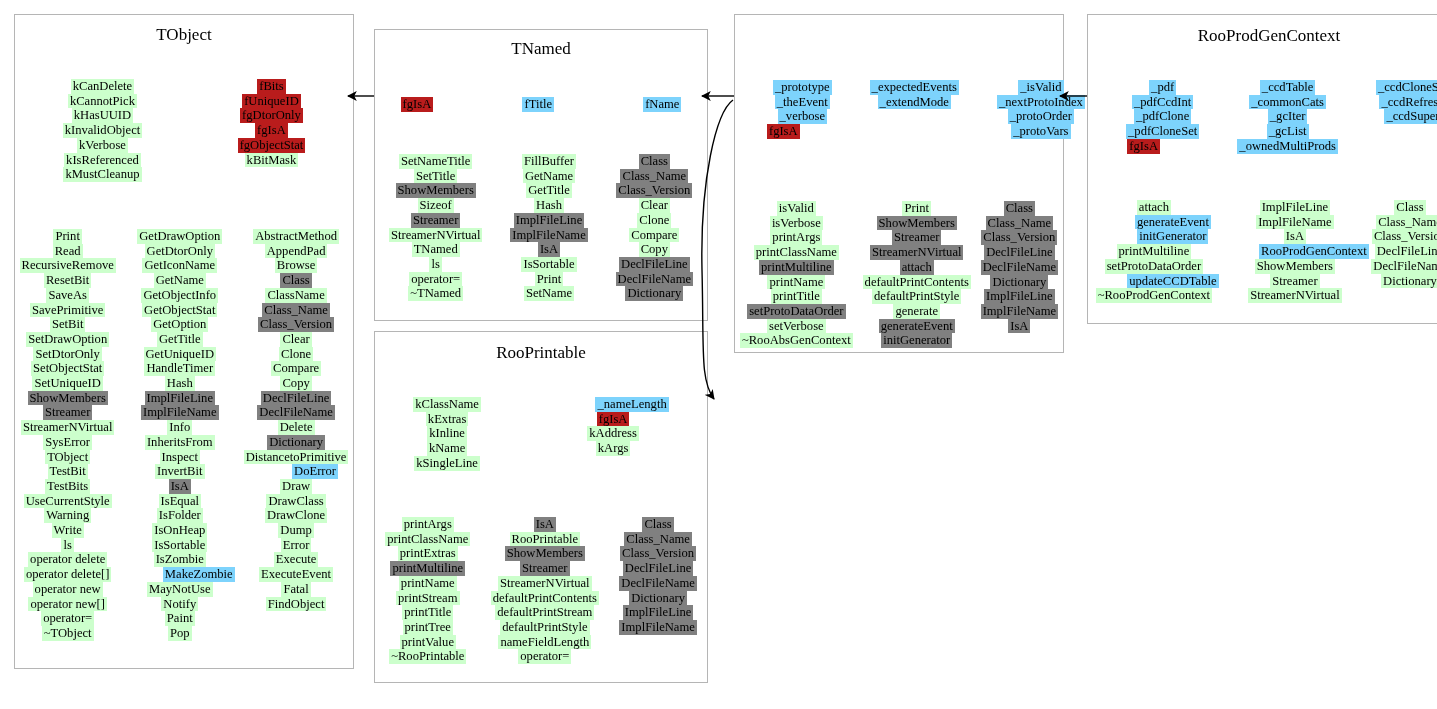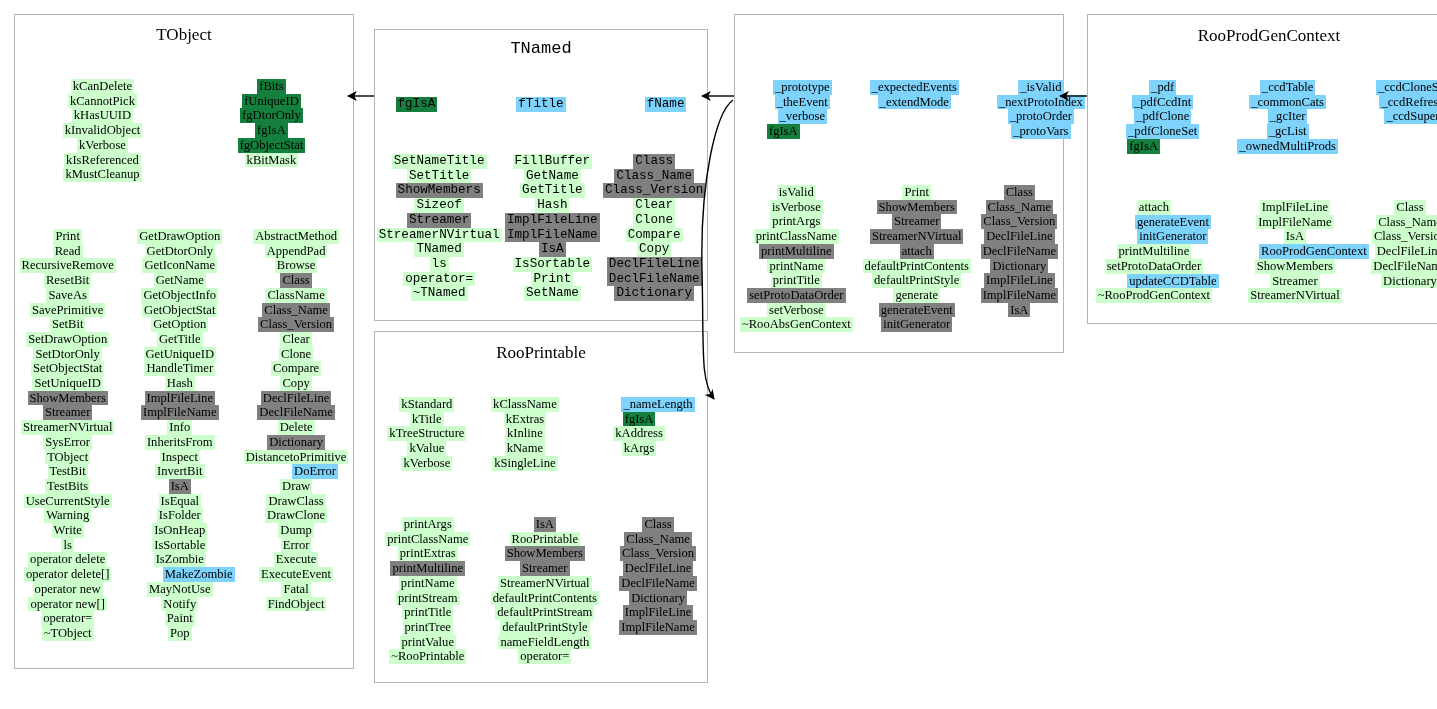--- a/index.html
+++ b/index.html
@@ -48,21 +48,21 @@
     font-size: 12.6px;
     line-height: 14.7px;
     color: #000;
     white-space: nowrap;
     text-align: center;
     padding: 0 2px;
     box-sizing: border-box;
   }
   .hl-green  { background: #ccffcc; }
   .hl-yellow { background: #7dd3fc; margin-left: 38px; }
-  .hl-pink   { background: #15803d; }
+  .hl-pink   { background: #b91c1c; }
   .hl-grey   { background: #808080; }
 
   svg.arrows {
     position: absolute;
     left: 0; top: 0;
     width: 1437px;
     height: 709px;
     pointer-events: none;
   }
 </style>
@@ -177,21 +177,21 @@
             <div class="mem hl-green">DrawClone</div>
             <div class="mem hl-green">Dump</div>
             <div class="mem hl-green">Error</div>
             <div class="mem hl-green">Execute</div>
             <div class="mem hl-green">ExecuteEvent</div>
             <div class="mem hl-green">Fatal</div>
             <div class="mem hl-green">FindObject</div>
           </div>
         </div>
       </div>
-      <div class="class-box" style="left: 374px; top: 29px; width: 334px; height: 292px; font-family: Liberation Mono, monospace;">
+      <div class="class-box" style="left: 374px; top: 29px; width: 334px; height: 292px;">
         <div class="class-title" style="position: absolute; left: 0px; right: 0px; top: 9px;">TNamed</div>
         <div class="cols" style="top: 67px;">
           <div class="col">
             <div class="mem hl-pink">fgIsA</div>
           </div>
           <div class="col">
             <div class="mem hl-yellow">fTitle</div>
           </div>
           <div class="col">
             <div class="mem hl-yellow">fName</div>
@@ -233,27 +233,20 @@
             <div class="mem hl-grey">DeclFileLine</div>
             <div class="mem hl-grey">DeclFileName</div>
             <div class="mem hl-grey">Dictionary</div>
           </div>
         </div>
       </div>
       <div class="class-box" style="left: 374px; top: 331px; width: 334px; height: 352px; padding-left: 16px;">
         <div class="class-title" style="position: absolute; left: 0px; right: 0px; top: 11px;">RooPrintable</div>
         <div class="cols" style="top: 65px;">
           <div class="col">
-            <div class="mem hl-green">kStandard</div>
-            <div class="mem hl-green">kTitle</div>
-            <div class="mem hl-green">kTreeStructure</div>
-            <div class="mem hl-green">kValue</div>
-            <div class="mem hl-green">kVerbose</div>
-          </div>
-          <div class="col">
             <div class="mem hl-green">kClassName</div>
             <div class="mem hl-green">kExtras</div>
             <div class="mem hl-green">kInline</div>
             <div class="mem hl-green">kName</div>
             <div class="mem hl-green">kSingleLine</div>
           </div>
           <div class="col">
             <div class="mem hl-yellow">_nameLength</div>
             <div class="mem hl-pink">fgIsA</div>
             <div class="mem hl-green">kAddress</div>
@@ -309,21 +302,21 @@
             <div class="mem hl-yellow">_expectedEvents</div>
             <div class="mem hl-yellow">_extendMode</div>
           </div>
           <div class="col">
             <div class="mem hl-yellow">_isValid</div>
             <div class="mem hl-yellow">_nextProtoIndex</div>
             <div class="mem hl-yellow">_protoOrder</div>
             <div class="mem hl-yellow">_protoVars</div>
           </div>
         </div>
-        <div class="cols" style="top: 170px;">
+        <div class="cols" style="top: 186px;">
           <div class="col">
             <div class="mem hl-green">isValid</div>
             <div class="mem hl-green">isVerbose</div>
             <div class="mem hl-green">printArgs</div>
             <div class="mem hl-green">printClassName</div>
             <div class="mem hl-grey">printMultiline</div>
             <div class="mem hl-green">printName</div>
             <div class="mem hl-green">printTitle</div>
             <div class="mem hl-grey">setProtoDataOrder</div>
             <div class="mem hl-green">setVerbose</div>

